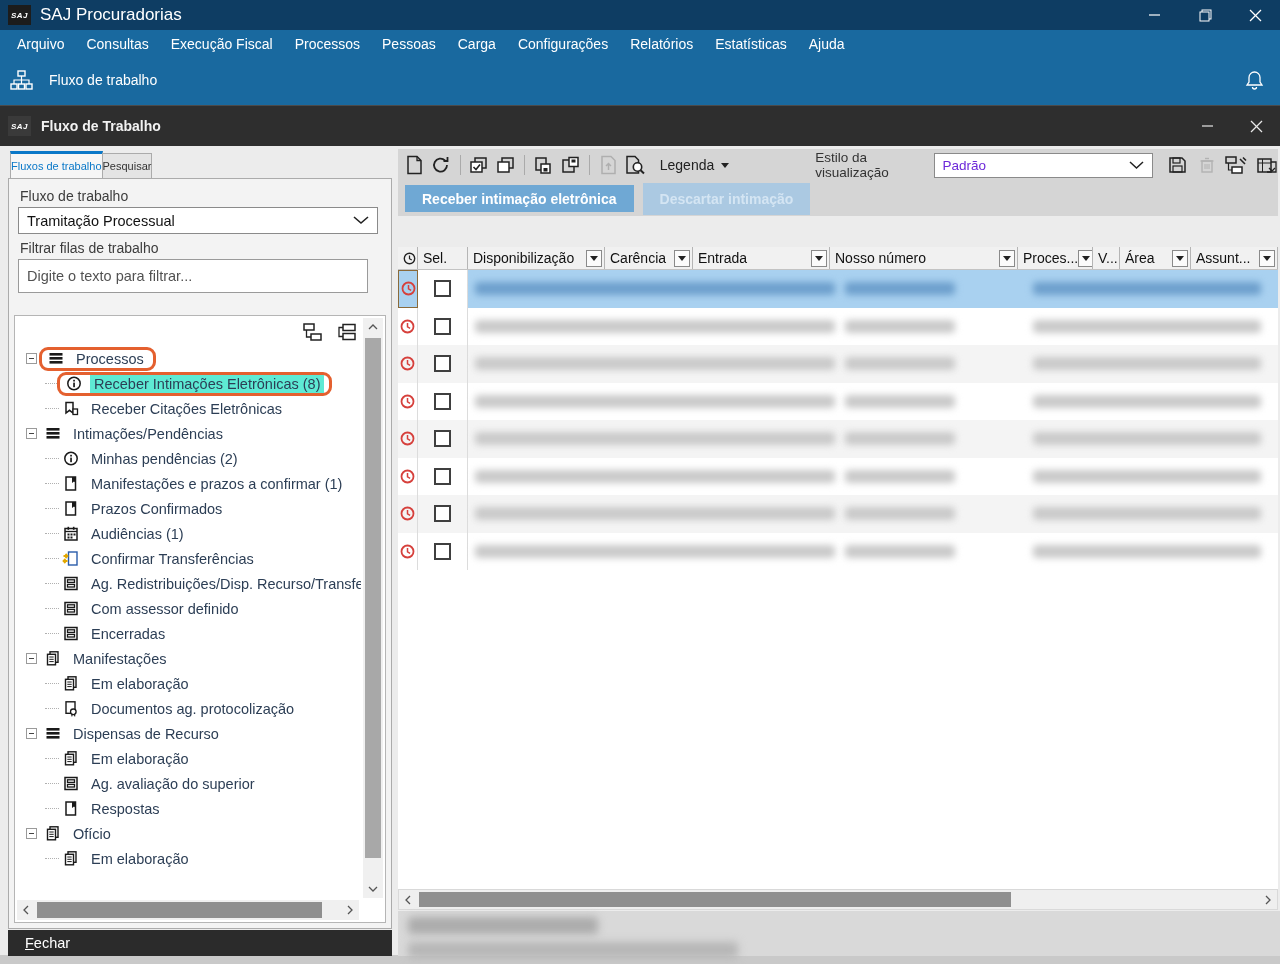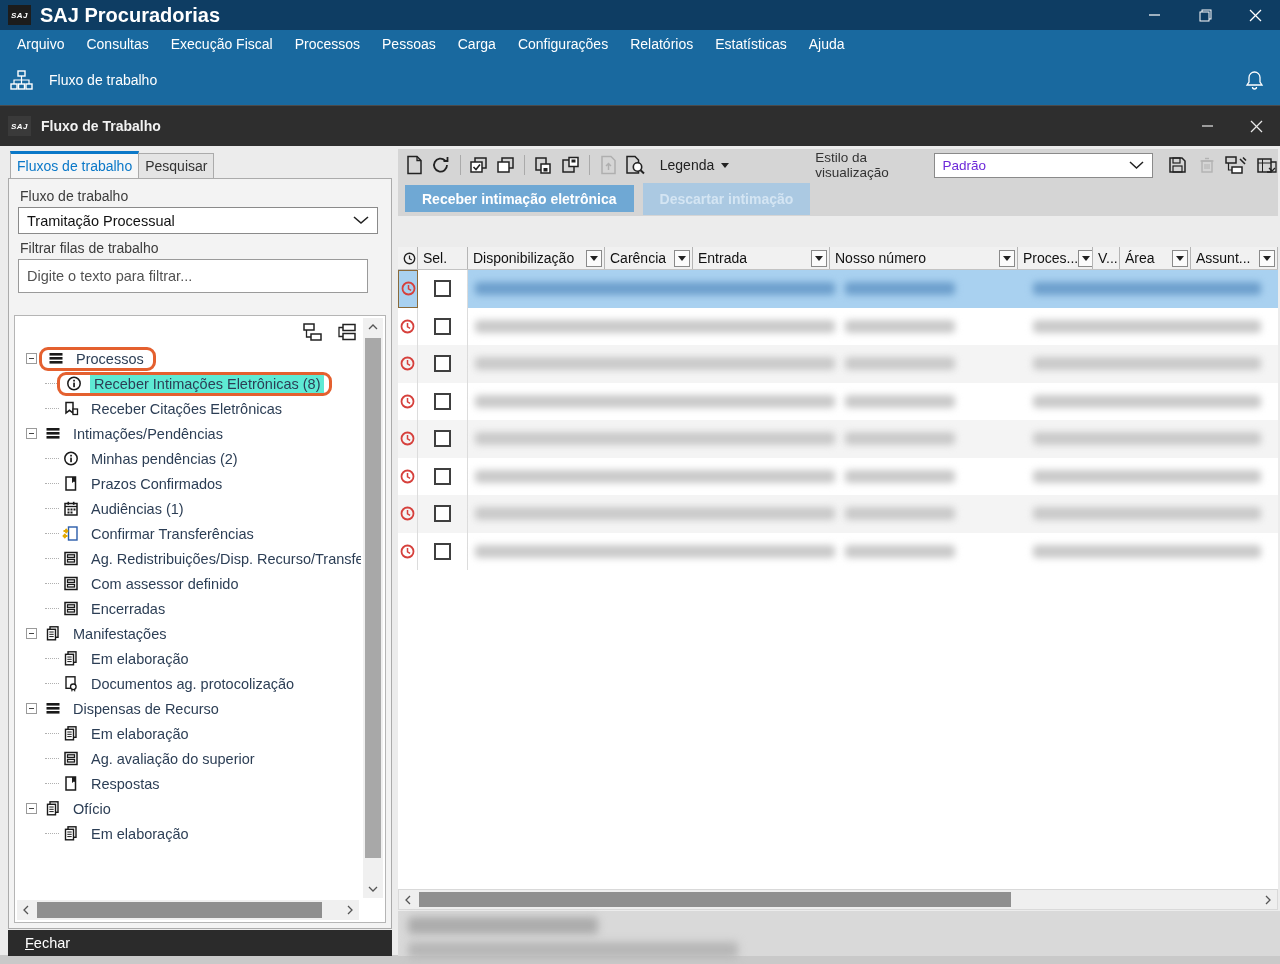--- a/index.html
+++ b/index.html
@@ -6,42 +6,42 @@
   *{box-sizing:border-box;}
   .canvas{position:relative;width:1280px;height:964px;overflow:hidden;
           font-family:"Liberation Sans",sans-serif;background:#c9c9c9;}
 
   
   .titlebar{position:absolute;top:0;left:0;right:0;height:30px;background:#0e3d63;
             display:flex;align-items:center;color:#fff;}
   .saj-logo{width:23px;height:20px;margin-left:8px;background:#1c1c1c;color:#fff;
             font-size:8px;font-weight:bold;font-style:italic;display:flex;
             align-items:center;justify-content:center;letter-spacing:.5px;}
-  .title-text{margin-left:9px;font-size:20px;font-weight:bold;}
+  .title-text{margin-left:9px;font-size:17px;font-weight:normal;}
   .win-controls{margin-left:auto;display:flex;height:100%;}
   .wc{width:50px;height:100%;display:flex;align-items:center;justify-content:center;}
 
   .bluebar{position:absolute;top:30px;left:0;right:0;height:75px;background:#19699f;}
   .menurow{display:flex;align-items:center;height:28px;padding-left:6px;}
   .menu-item{color:#fff;font-size:14px;padding:0 11px;line-height:28px;cursor:default;}
   .toolrow{display:flex;align-items:center;height:44px;color:#fff;}
   .flux-item{display:flex;align-items:center;gap:9px;padding-left:10px;font-size:14px;}
   .bell{margin-left:auto;margin-right:16px;}
 
   
   .inner{position:absolute;top:105px;left:0;right:0;height:850px;background:#ececec;
          border-top:1px solid #4a4a4a;}
   .inner-titlebar{height:40px;background:#2e2e2e;color:#f2f2f2;display:flex;align-items:center;}
   .inner-title{margin-left:10px;font-size:14px;font-weight:bold;}
   .iwc{width:48px;height:100%;display:flex;align-items:center;justify-content:center;}
 
   
   .left-panel{position:absolute;top:45px;left:8px;width:384px;height:805px;}
   .lp-tabs{position:absolute;top:0;left:2px;height:27px;display:flex;z-index:2;}
-  .tab{padding:0 6px;font-size:14px;display:flex;align-items:center;border:1px solid #ababab;}
+  .tab{padding:0 0;font-size:11px;display:flex;align-items:center;border:1px solid #ababab;}
   .tab.active{background:#f6f6f6;color:#0a78c8;border-top:3px solid #0a78c8;border-bottom:none;}
   .tab.inactive{background:#e4e4e4;color:#333;margin-left:-1px;border-bottom:none;height:25px;margin-top:2px;}
   .lp-body{position:absolute;top:27px;left:0;right:0;height:751px;border:1px solid #ababab;
            background:#f3f3f3;}
   .lp-label{position:absolute;left:11px;font-size:14px;color:#3c3c3c;}
   .combo{position:absolute;left:9px;right:13px;height:27px;background:#fff;border:1px solid #8a8a8a;
          display:flex;align-items:center;padding:0 8px;font-size:14.5px;color:#111;}
   .combo .chev{margin-left:auto;}
   .filter-input{position:absolute;left:9px;right:23px;height:26px;background:#fff;
                 border:1px solid #9a9a9a;font-size:14.5px;color:#222;padding:16px 8px;
@@ -304,20 +304,30 @@
                 <span class="lbl">Minhas pendências (2)</span>
               </div>
               <div class="t-row">
                 <span class="stub" style="margin-left: 26px;"></span>
                 <span class="t-ico">
                   <svg width="18" height="17" viewBox="0 0 17 17">
                     <rect x="3.5" y="2" width="9.5" height="13" fill="#fff" stroke="#1a1a1a" stroke-width="1.5"></rect>
                     <path d="M9.5 2 h4 v6 l-2-1.6 -2 1.6 z" fill="#1a1a1a"></path>
                   </svg>
                 </span>
+                <span class="lbl">Manifestações e prazos a confirmar (1)</span>
+              </div>
+              <div class="t-row">
+                <span class="stub" style="margin-left: 26px;"></span>
+                <span class="t-ico">
+                  <svg width="18" height="17" viewBox="0 0 17 17">
+                    <rect x="3.5" y="2" width="9.5" height="13" fill="#fff" stroke="#1a1a1a" stroke-width="1.5"></rect>
+                    <path d="M9.5 2 h4 v6 l-2-1.6 -2 1.6 z" fill="#1a1a1a"></path>
+                  </svg>
+                </span>
                 <span class="lbl">Prazos Confirmados</span>
               </div>
               <div class="t-row">
                 <span class="stub" style="margin-left: 26px;"></span>
                 <span class="t-ico">
                   <svg width="18" height="17" viewBox="0 0 17 17">
                     <rect x="2.5" y="3.5" width="12" height="11.5" fill="none" stroke="#1a1a1a" stroke-width="1.5"></rect>
                     <line x1="2.5" y1="6.5" x2="14.5" y2="6.5" stroke="#1a1a1a" stroke-width="1.3"></line>
                     <rect x="5" y="1.8" width="1.6" height="3" fill="#1a1a1a"></rect>
                     <rect x="10.4" y="1.8" width="1.6" height="3" fill="#1a1a1a"></rect>

